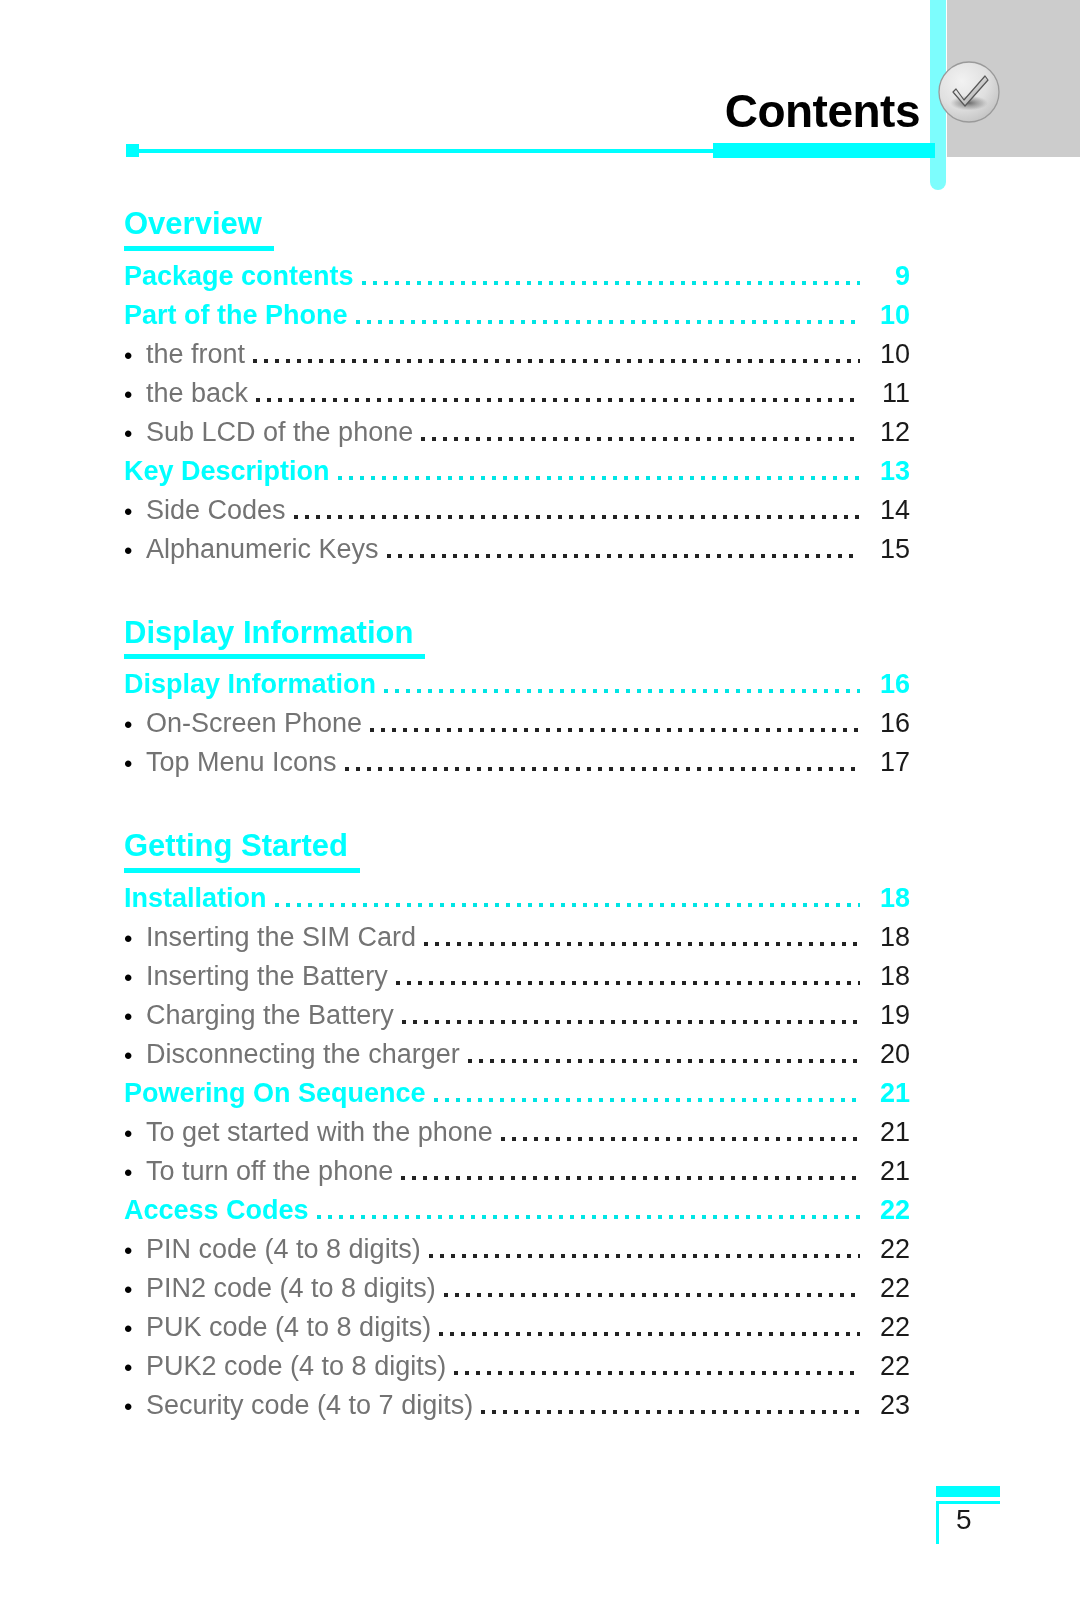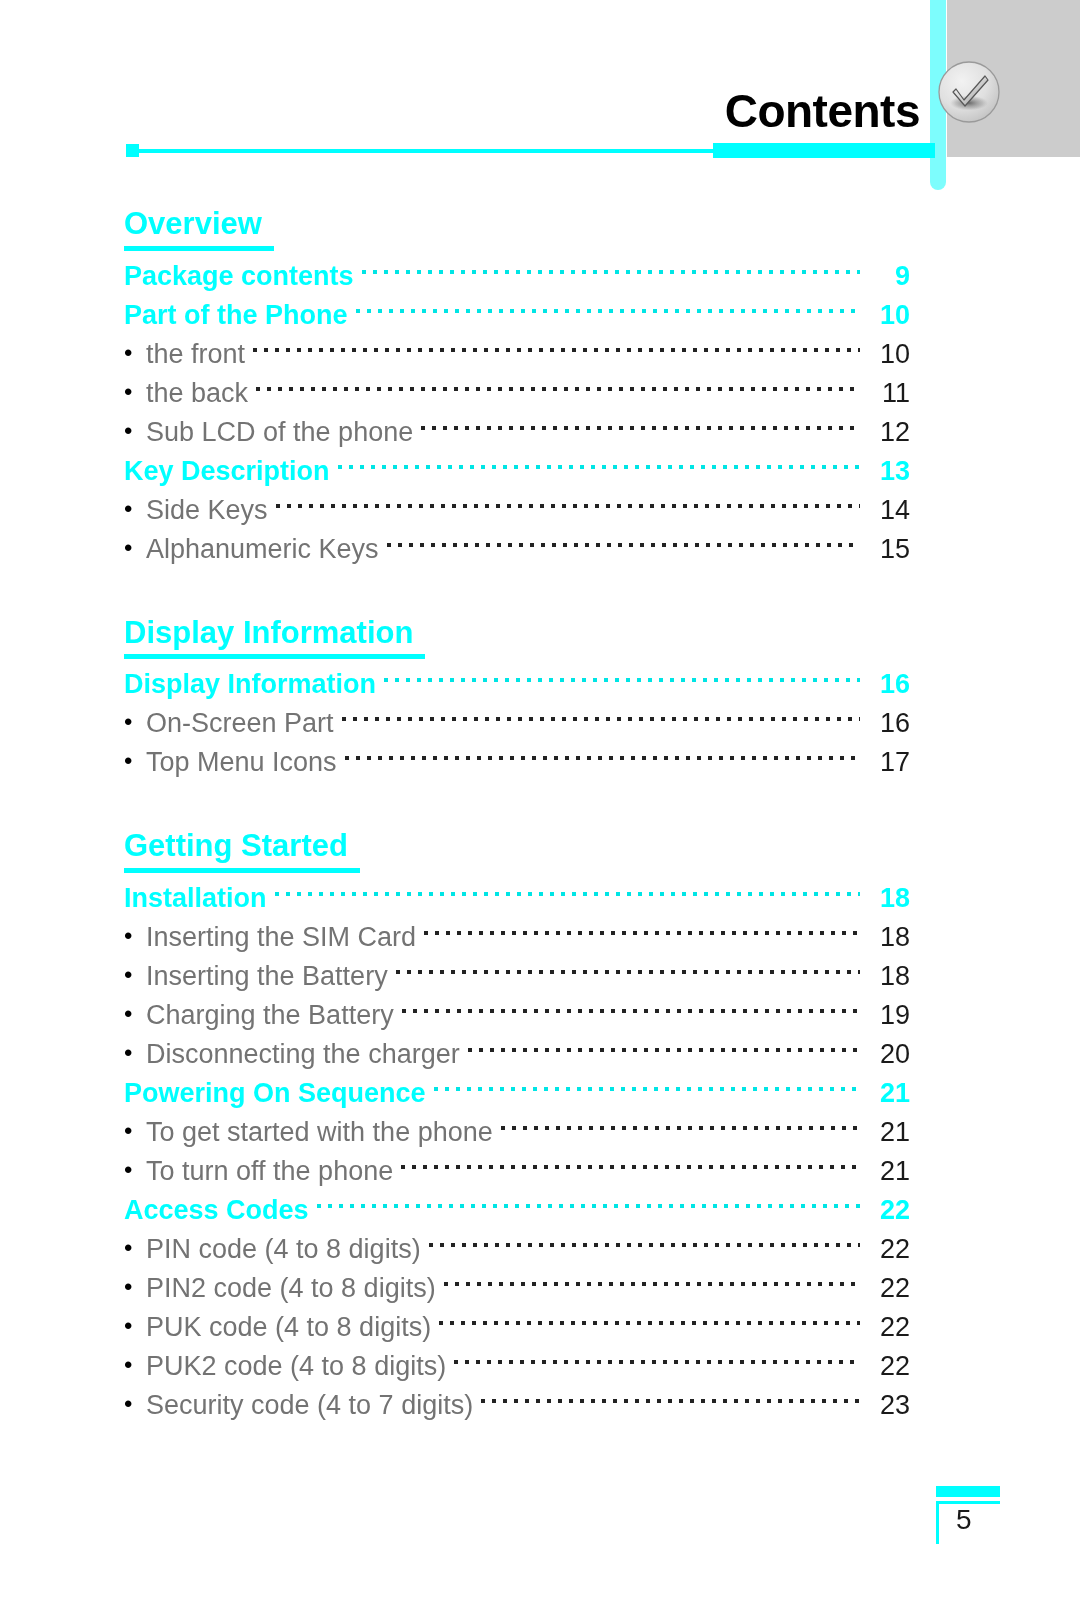--- a/index.html
+++ b/index.html
@@ -90,21 +90,21 @@
     font-weight: bold;
     color: #00ffff;
     line-height: 1.18;
     padding-right: 12px;
     border-bottom: 5px solid #00ffff;
     padding-bottom: 3px;
   }
 
   .entry {
     display: flex;
-    align-items: flex-start;
+    align-items: flex-end;
     width: 786px;
     margin-left: 124px;
     line-height: 1;
   }
   .entry-major { padding: 6px 0 6px 0; }
   .entry-minor { padding: 6px 0 6px 0; }
 
   .bullet {
     display: inline-block;
     width: 22px;
@@ -280,21 +280,21 @@
         <span class="entry-page">12</span>
       </div>
       <div class="entry entry-major">
         <span class="indent" style="width: 0px;"></span>
         <span class="entry-label">Key Description</span>
         <span class="leader"></span>
         <span class="entry-page">13</span>
       </div>
       <div class="entry entry-minor">
         <span class="bullet">•</span>
-        <span class="entry-label">Side Keys</span>
+        <span class="entry-label">Side Codes</span>
         <span class="leader"></span>
         <span class="entry-page">14</span>
       </div>
       <div class="entry entry-minor">
         <span class="bullet">•</span>
         <span class="entry-label">Alphanumeric Keys</span>
         <span class="leader"></span>
         <span class="entry-page">15</span>
       </div>
     </div>
@@ -302,21 +302,21 @@
     <div class="section">
       <div><div class="section-heading">Display Information</div></div>
       <div class="entry entry-major">
         <span class="indent" style="width: 0px;"></span>
         <span class="entry-label">Display Information</span>
         <span class="leader"></span>
         <span class="entry-page">16</span>
       </div>
       <div class="entry entry-minor">
         <span class="bullet">•</span>
-        <span class="entry-label">On-Screen Part</span>
+        <span class="entry-label">On-Screen Phone</span>
         <span class="leader"></span>
         <span class="entry-page">16</span>
       </div>
       <div class="entry entry-minor">
         <span class="bullet">•</span>
         <span class="entry-label">Top Menu Icons</span>
         <span class="leader"></span>
         <span class="entry-page">17</span>
       </div>
     </div>

